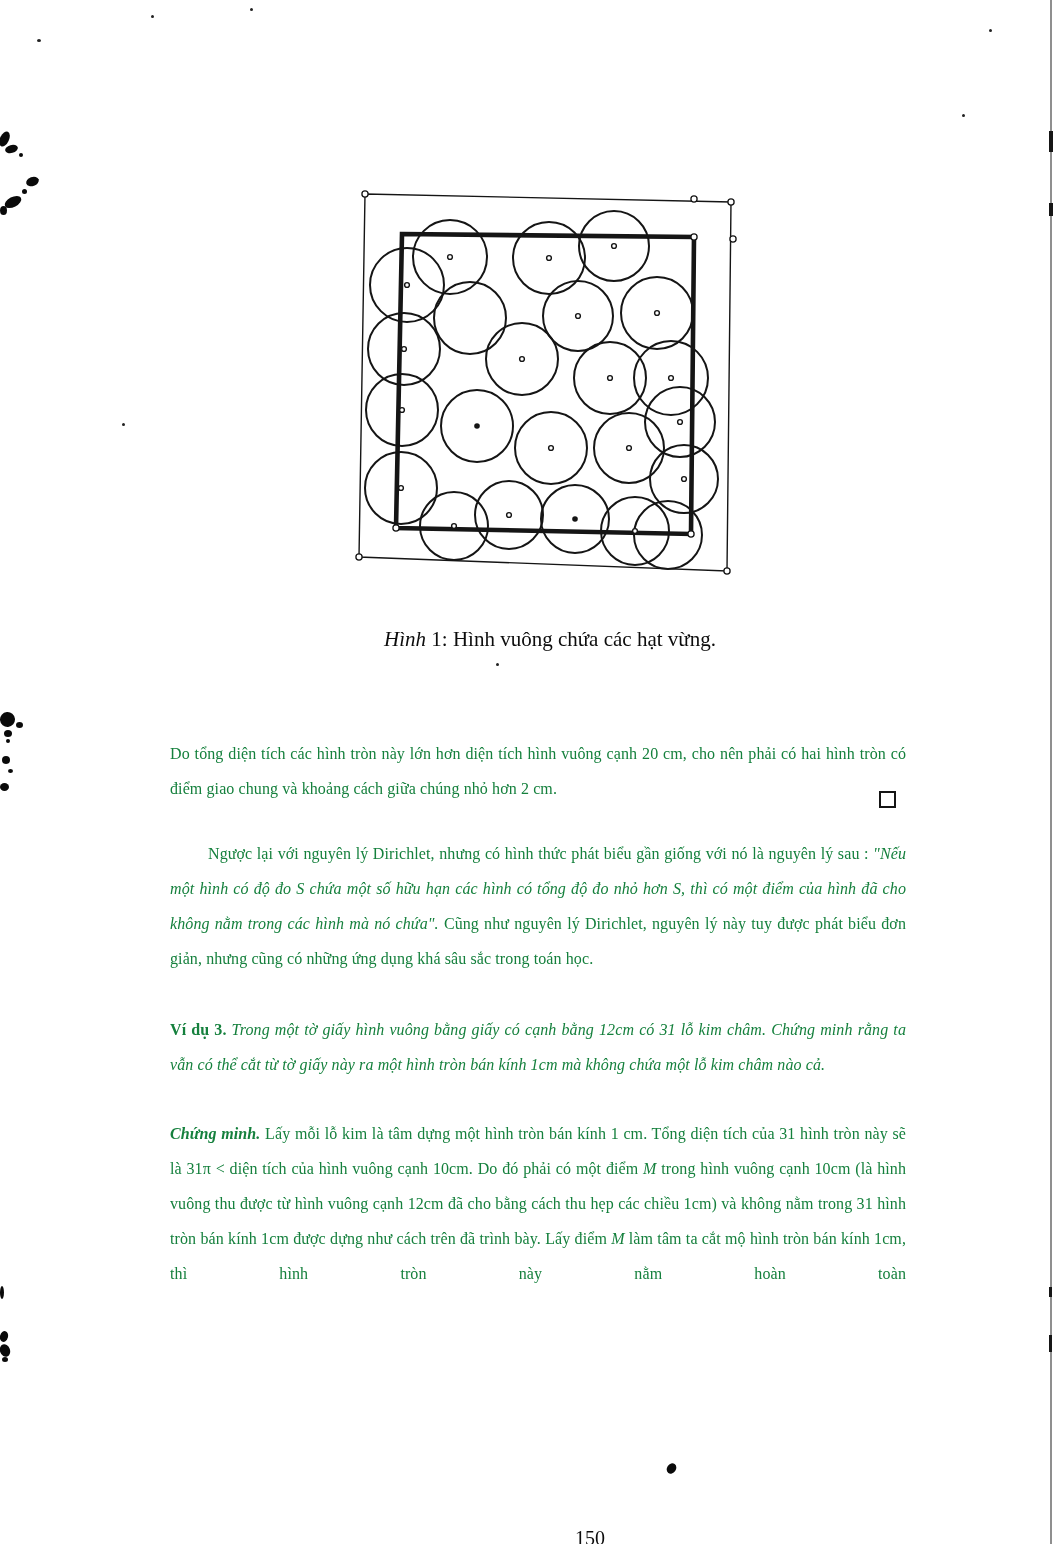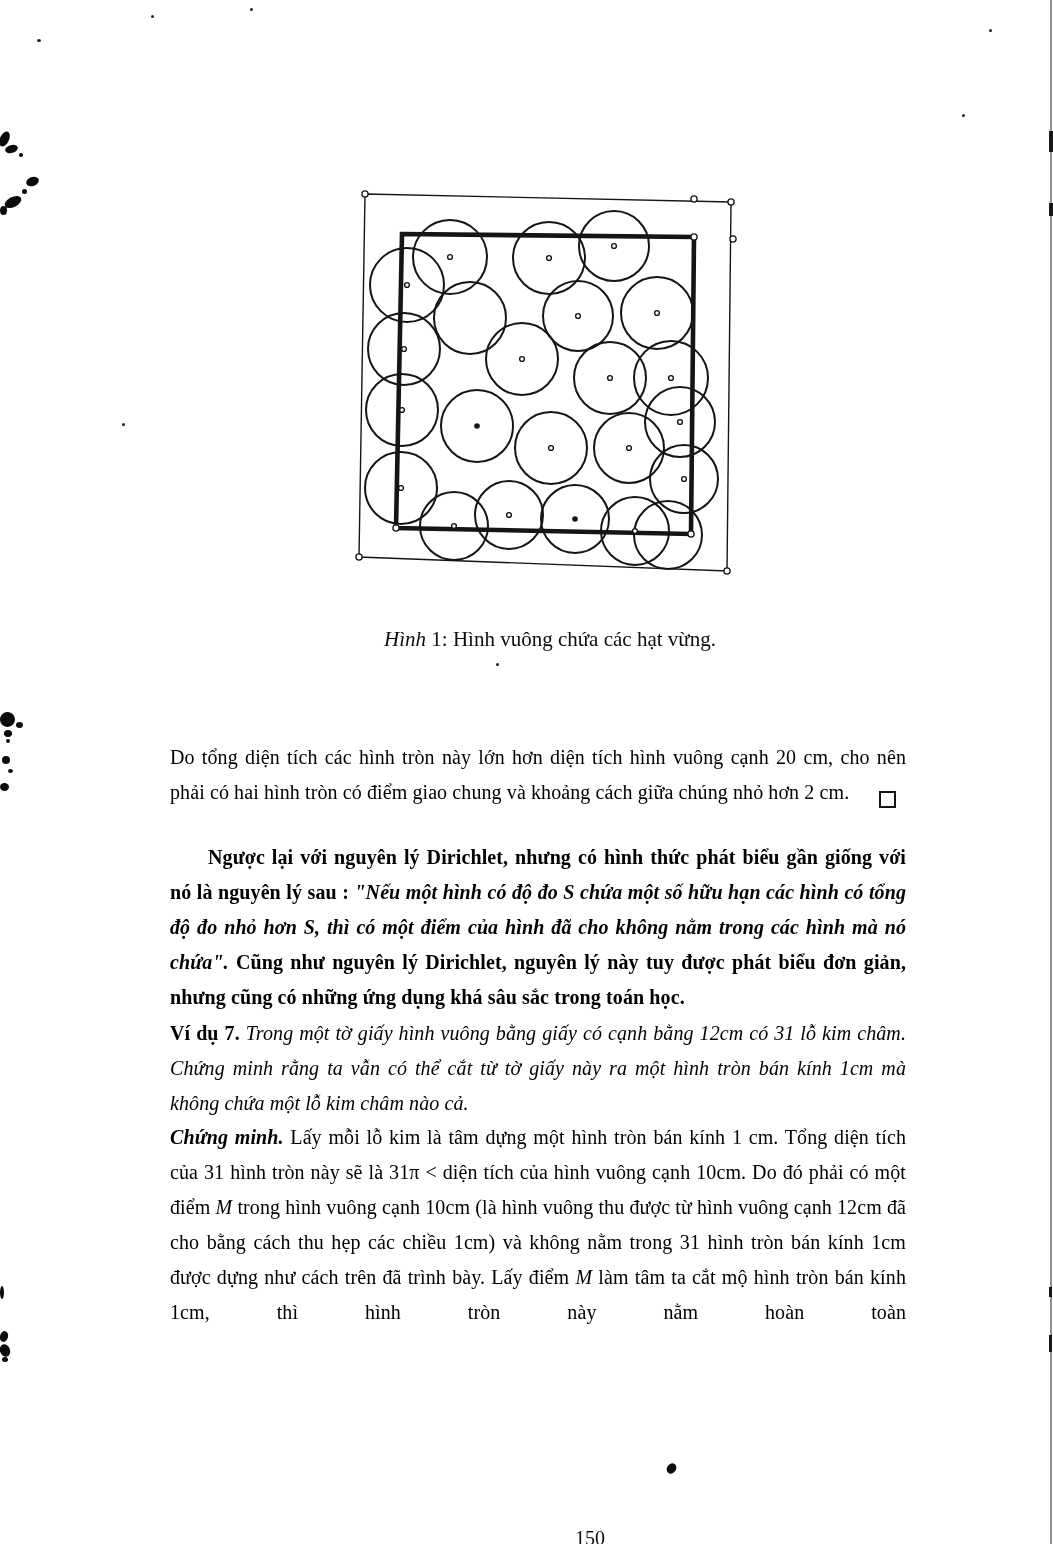--- a/index.html
+++ b/index.html
@@ -5,24 +5,24 @@
   html,body{margin:0;padding:0;}
   body{
     width:1053px;height:1544px;position:relative;overflow:hidden;
     background:#ffffff;
     font-family:"Liberation Serif","DejaVu Serif",serif;
     color:#0d0d0d;
   }
   .page{position:absolute;inset:0;}
   .para{
     position:absolute;left:170px;width:736px;
-    font-size:20px;line-height:35px;text-align:justify;
-    color:#000000;letter-spacing:0.1px;
+    font-size:16px;line-height:35px;text-align:justify;
+    color:#15803d;letter-spacing:0.1px;
   }
-  .indent{text-indent:38px;font-weight:bold;}
+  .indent{text-indent:38px;}
   .lastjust{text-align-last:justify;}
   .it{font-style:italic;}
   .b{font-weight:700;}
   .bi{font-weight:700;font-style:italic;font-family:Liberation Serif, serif;}
   .caption{
     position:absolute;left:280px;top:622px;width:540px;
     font-size:21px;line-height:34px;text-align:center;
   }
   .figure{position:absolute;left:352px;top:183px;width:396px;height:416px;}
   .figure svg{width:100%;height:100%;display:block;}
@@ -105,21 +105,21 @@
       </svg>
   </div>
 
   <div class="caption"><span class="it">Hình</span><span> 1: Hình vuông chứa các hạt vừng.</span></div>
 
   <p class="para" style="top:720px;"><span>Do tổng diện tích các hình tròn này lớn hơn diện tích hình vuông cạnh 20 cm, cho nên phải có hai hình tròn có điểm giao chung và khoảng cách giữa chúng nhỏ hơn 2 cm.</span></p>
   <div class="qed"></div>
 
   <p class="para indent" style="top:820px;"><span>Ngược lại với nguyên lý Dirichlet, nhưng có hình thức phát biểu gần giống với nó là nguyên lý sau : </span><span class="it">"Nếu một hình có độ đo S chứa một số hữu hạn các hình có tổng độ đo nhỏ hơn S, thì có một điểm của hình đã cho không nằm trong các hình mà nó chứa".</span><span> Cũng như nguyên lý Dirichlet, nguyên lý này tuy được phát biểu đơn giản, nhưng cũng có những ứng dụng khá sâu sắc trong toán học.</span></p>
 
-  <p class="para" style="top:996px;"><span class="b">Ví dụ 7.</span><span class="it"> Trong một tờ giấy hình vuông bằng giấy có cạnh bằng 12cm có 31 lỗ kim châm. Chứng minh rằng ta vẫn có thể cắt từ tờ giấy này ra một hình tròn bán kính 1cm mà không chứa một lỗ kim châm nào cả.</span></p>
+  <p class="para" style="top:996px;"><span class="b">Ví dụ 3.</span><span class="it"> Trong một tờ giấy hình vuông bằng giấy có cạnh bằng 12cm có 31 lỗ kim châm. Chứng minh rằng ta vẫn có thể cắt từ tờ giấy này ra một hình tròn bán kính 1cm mà không chứa một lỗ kim châm nào cả.</span></p>
 
   <p class="para lastjust" style="top:1100px;"><span class="bi">Chứng minh.</span><span> Lấy mỗi lỗ kim là tâm dựng một hình tròn bán kính 1 cm. Tổng diện tích của 31 hình tròn này sẽ là 31π &lt; diện tích của hình vuông cạnh 10cm. Do đó phải có một điểm </span><span class="it">M</span><span> trong hình vuông cạnh 10cm (là hình vuông thu được từ hình vuông cạnh 12cm đã cho bằng cách thu hẹp các chiều 1cm) và không nằm trong 31 hình tròn bán kính 1cm được dựng như cách trên đã trình bày. Lấy điểm </span><span class="it">M</span><span> làm tâm ta cắt mộ hình tròn bán kính 1cm, thì hình tròn này nằm hoàn toàn</span></p>
 
   <div class="pagenum">150</div>
 
   <div class="edgeline"></div>
   <div class="edgedark" style="left:1049px;top:131px;width:4px;height:21px;"></div>
   <div class="edgedark" style="left:1049px;top:203px;width:4px;height:13px;"></div>
   <div class="edgedark" style="left:1049px;top:1287px;width:3px;height:10px;"></div>
   <div class="edgedark" style="left:1049px;top:1335px;width:3px;height:17px;"></div>

